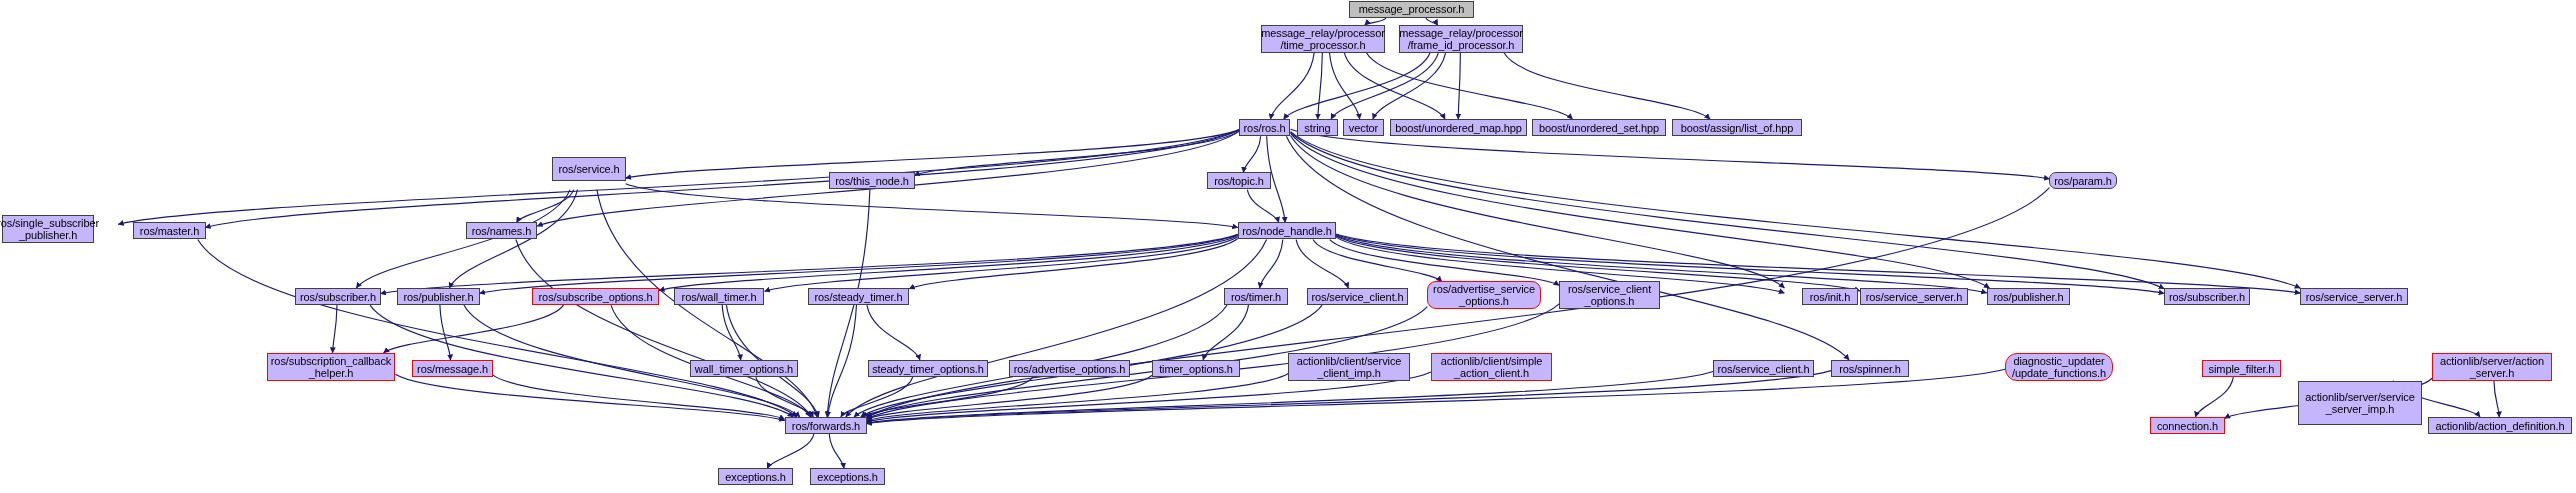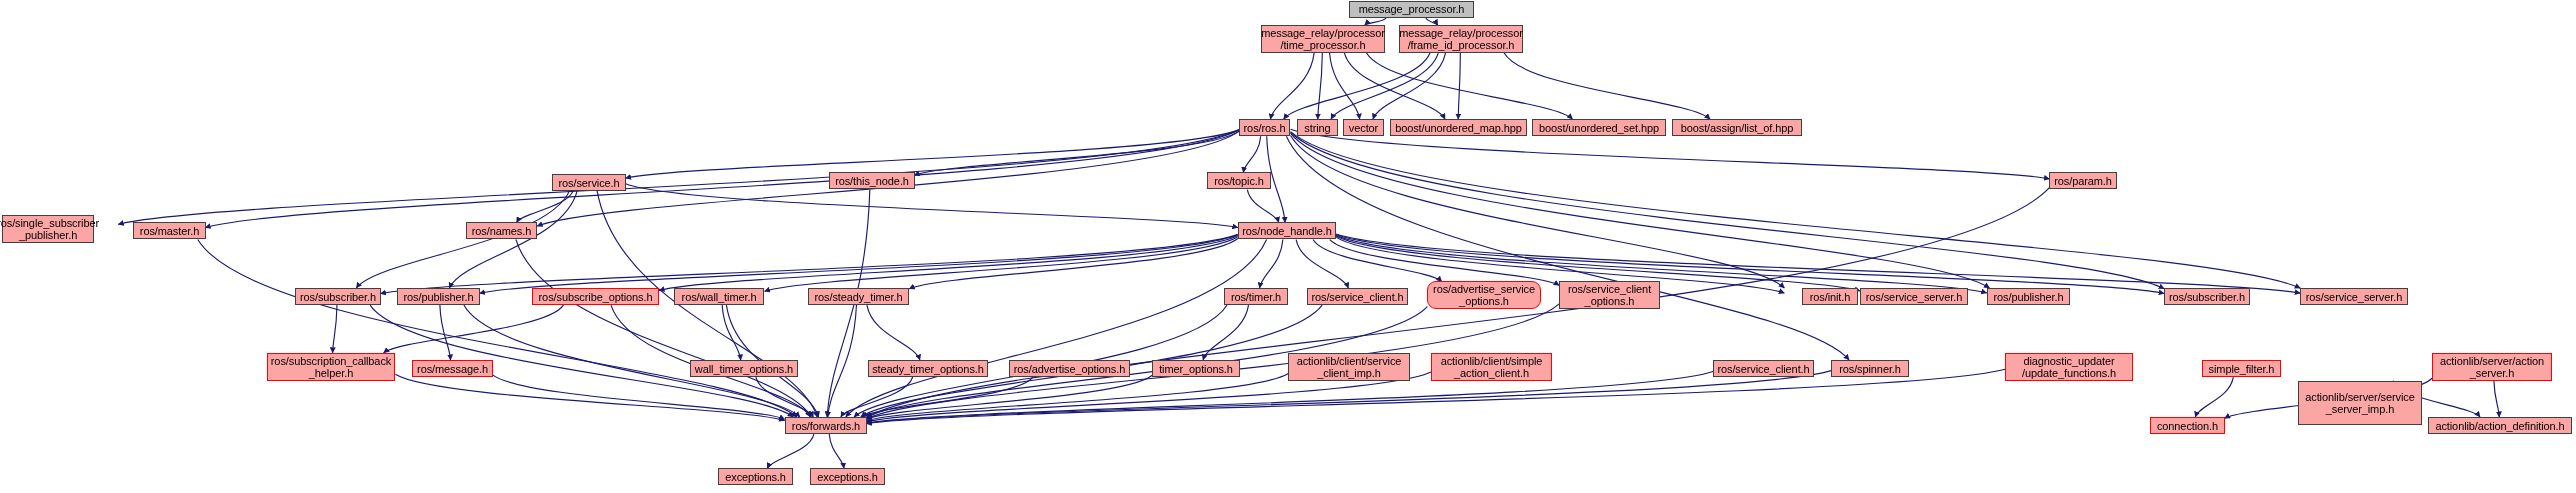--- a/index.html
+++ b/index.html
@@ -20,21 +20,21 @@
     width: 2576px; height: 494px;
     pointer-events: none;
   }
   .node {
     position: absolute;
     box-sizing: border-box;
     display: flex;
     align-items: center;
     justify-content: center;
     text-align: center;
-    background: #fca5a5;
+    background: #c4b5fd;
     border: 0.7px solid #404040;
     color: #000000;
     font-size: 11px;
     line-height: 12px;
     letter-spacing: -0.1px;
     white-space: pre-line;
     z-index: 5;
   }
   .node.root {
     background: #bfbfbf;
@@ -145,23 +145,23 @@
 /time_processor.h</div>
       <div class="node" style="left: 1399px; top: 25px; width: 124px; height: 28px;">message_relay/processor
 /frame_id_processor.h</div>
       <div class="node" style="left: 1239px; top: 119px; width: 51px; height: 17px;">ros/ros.h</div>
       <div class="node" style="left: 1297px; top: 119px; width: 41px; height: 17px;">string</div>
       <div class="node" style="left: 1343px; top: 119px; width: 41px; height: 17px;">vector</div>
       <div class="node" style="left: 1390px; top: 119px; width: 137px; height: 17px;">boost/unordered_map.hpp</div>
       <div class="node" style="left: 1532px; top: 119px; width: 134px; height: 17px;">boost/unordered_set.hpp</div>
       <div class="node" style="left: 1672px; top: 119px; width: 130px; height: 17px; text-align: center;">boost/assign/list_of.hpp</div>
       <div class="node" style="left: 829px; top: 172px; width: 86px; height: 17px;">ros/this_node.h</div>
-      <div class="node" style="left: 552px; top: 174px; width: 74px; height: 17px;">ros/service.h</div>
+      <div class="node" style="left: 552px; top: 157px; width: 74px; height: 24px;">ros/service.h</div>
       <div class="node" style="left: 1207px; top: 172px; width: 64px; height: 17px;">ros/topic.h</div>
-      <div class="node" style="left: 2049px; top: 172px; width: 68px; height: 17px;">ros/param.h</div>
+      <div class="node" style="left: 2049px; top: 172px; width: 68px; height: 17px; border-radius: 7px;">ros/param.h</div>
       <div class="node" style="left: 2.1px; top: 215px; width: 92px; height: 28px;">ros/single_subscriber
 _publisher.h</div>
       <div class="node" style="left: 133px; top: 222px; width: 73px; height: 17px;">ros/master.h</div>
       <div class="node" style="left: 466px; top: 222px; width: 71px; height: 17px;">ros/names.h</div>
       <div class="node" style="left: 1238px; top: 222px; width: 98px; height: 17px;">ros/node_handle.h</div>
       <div class="node" style="left: 295px; top: 288px; width: 86px; height: 17px;">ros/subscriber.h</div>
       <div class="node" style="left: 397px; top: 288px; width: 83px; height: 17px;">ros/publisher.h</div>
       <div class="node highlight" style="left: 532px; top: 288px; width: 127px; height: 17px;">ros/subscribe_options.h</div>
       <div class="node" style="left: 674px; top: 288px; width: 90px; height: 17px;">ros/wall_timer.h</div>
       <div class="node" style="left: 808px; top: 288px; width: 101px; height: 17px;">ros/steady_timer.h</div>
@@ -182,21 +182,21 @@
       <div class="node" style="left: 690px; top: 360px; width: 108px; height: 17px;">wall_timer_options.h</div>
       <div class="node" style="left: 868px; top: 360px; width: 120px; height: 17px;">steady_timer_options.h</div>
       <div class="node" style="left: 1009px; top: 360px; width: 121px; height: 17px;">ros/advertise_options.h</div>
       <div class="node" style="left: 1152px; top: 360px; width: 88px; height: 17px;">timer_options.h</div>
       <div class="node" style="left: 1288px; top: 353px; width: 122px; height: 28px;">actionlib/client/service
 _client_imp.h</div>
       <div class="node highlight" style="left: 1431px; top: 353px; width: 121px; height: 28px;">actionlib/client/simple
 _action_client.h</div>
       <div class="node" style="left: 1713px; top: 360px; width: 101px; height: 17px;">ros/service_client.h</div>
       <div class="node" style="left: 1831px; top: 360px; width: 78px; height: 17px;">ros/spinner.h</div>
-      <div class="node highlight" style="left: 2005px; top: 353px; width: 128px; height: 28px;">diagnostic_updater
+      <div class="node highlight" style="left: 2005px; top: 353px; width: 108px; height: 28px; border-radius: 12px;">diagnostic_updater
 /update_functions.h</div>
       <div class="node highlight" style="left: 2202px; top: 360px; width: 79px; height: 17px;">simple_filter.h</div>
       <div class="node" style="left: 2298px; top: 353px; width: 124px; height: 44px; margin-top: 28px;">actionlib/server/service
 _server_imp.h</div>
       <div class="node highlight" style="left: 2432px; top: 353px; width: 120px; height: 28px;">actionlib/server/action
 _server.h</div>
       <div class="node" style="left: 785px; top: 417px; width: 82px; height: 17px;">ros/forwards.h</div>
       <div class="node highlight" style="left: 2150px; top: 417px; width: 75px; height: 17px;">connection.h</div>
       <div class="node" style="left: 2428px; top: 417px; width: 144px; height: 17px;">actionlib/action_definition.h</div>
       <div class="node" style="left: 718px; top: 468px; width: 75px; height: 17px;">exceptions.h</div>

